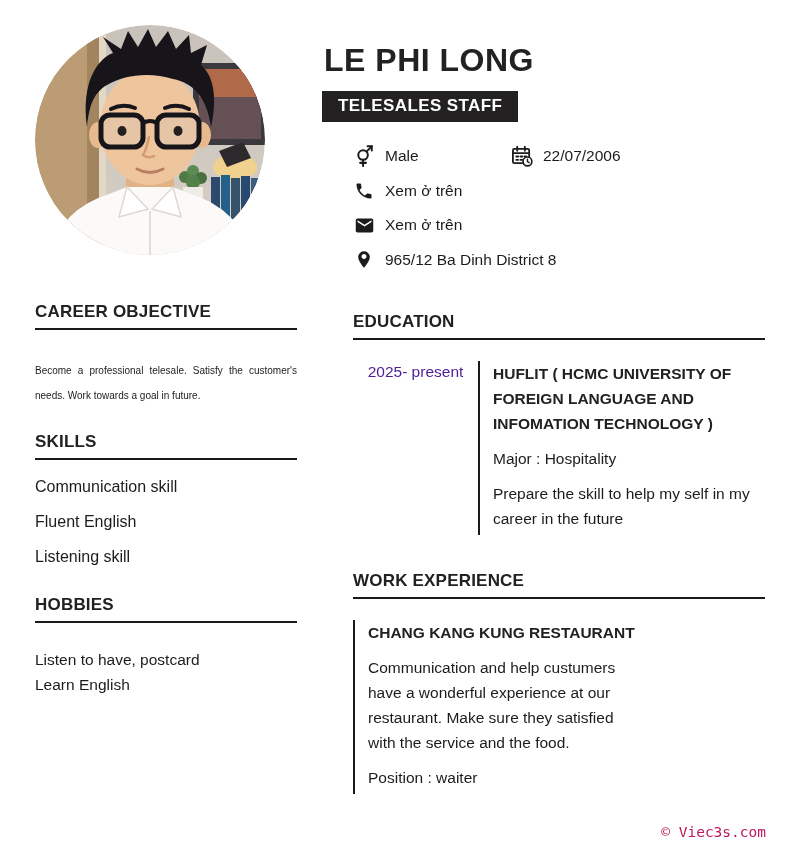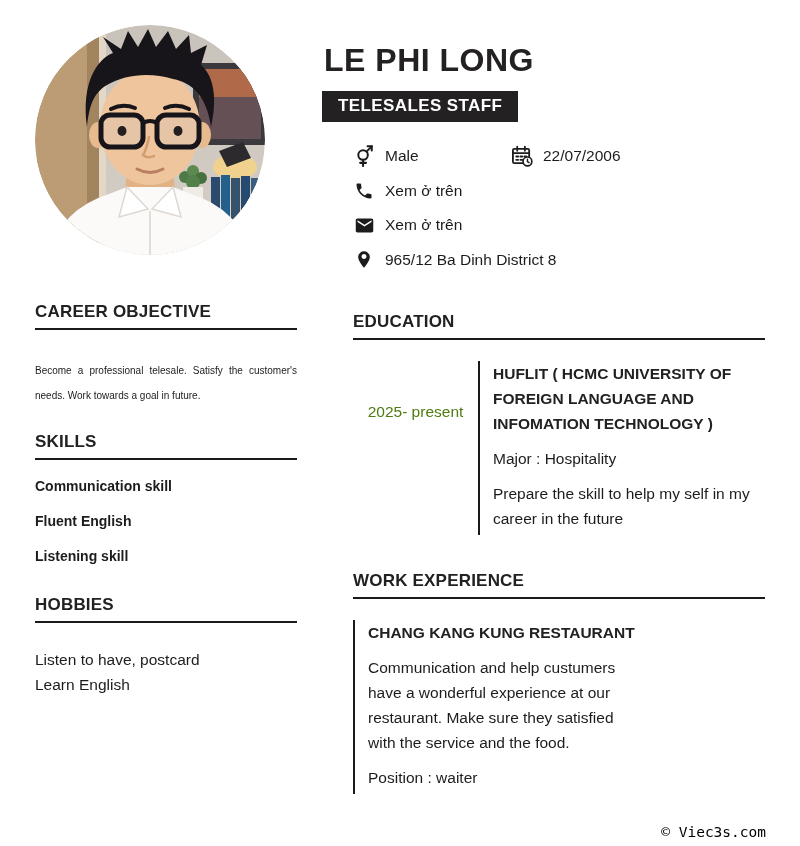--- a/index.html
+++ b/index.html
@@ -54,48 +54,48 @@
     line-height:20px; color:#222020;
     padding-bottom:6px; border-bottom:2px solid #1a1a1a;
   }
 
   .objective {
     margin-top:28px; font-size:10px; line-height:25px;
     text-align:justify;
   }
   .mt-skills { margin-top:24px; }
   .skill-list { margin-top:9px; }
-  .skill-item { font-size:14px; line-height:35px;font-weight:bold; }
+  .skill-item { font-size:16px; line-height:35px; }
   .mt-hobbies { margin-top:21px; }
   .hobby-block { margin-top:24px; }
   .hobby-line { font-size:15.5px; line-height:25px; }
 
   
   .entry { display:flex; margin-top:21px; }
   .entry-date {
     width:125px; flex:none; text-align:center;
-    font-size:15.5px; padding-top:2px; color:#4d7c0f;margin-top:40px;
+    font-size:15.5px; padding-top:2px; color:#4c1d95;
   }
   .entry-body {
     flex:1; border-left:2px solid #1a1a1a;
     padding-left:13px; padding-bottom:4px;
   }
   .entry-title {
     font-size:15.5px; font-weight:bold; line-height:25px;
     color:#222020;
   }
   .entry-title.edu { max-width:245px; }
   .entry-p { font-size:15.5px; line-height:25px; margin-top:10px; max-width:276px; }
   .mt-work { margin-top:36px; }
 
   
   .footer {
     position:absolute; right:34px; bottom:6px;
     font-family:"DejaVu Sans Mono", monospace;
-    font-size:14.5px; color:#000000;
+    font-size:14.5px; color:#be185d;
   }
 </style>
 </head>
 <body>
 
 <div class="photo">
   <svg viewBox="0 0 230 230" xmlns="http://www.w3.org/2000/svg">
     <defs>
       <clipPath id="pc">
           <circle cx="115" cy="115" r="115"></circle>

